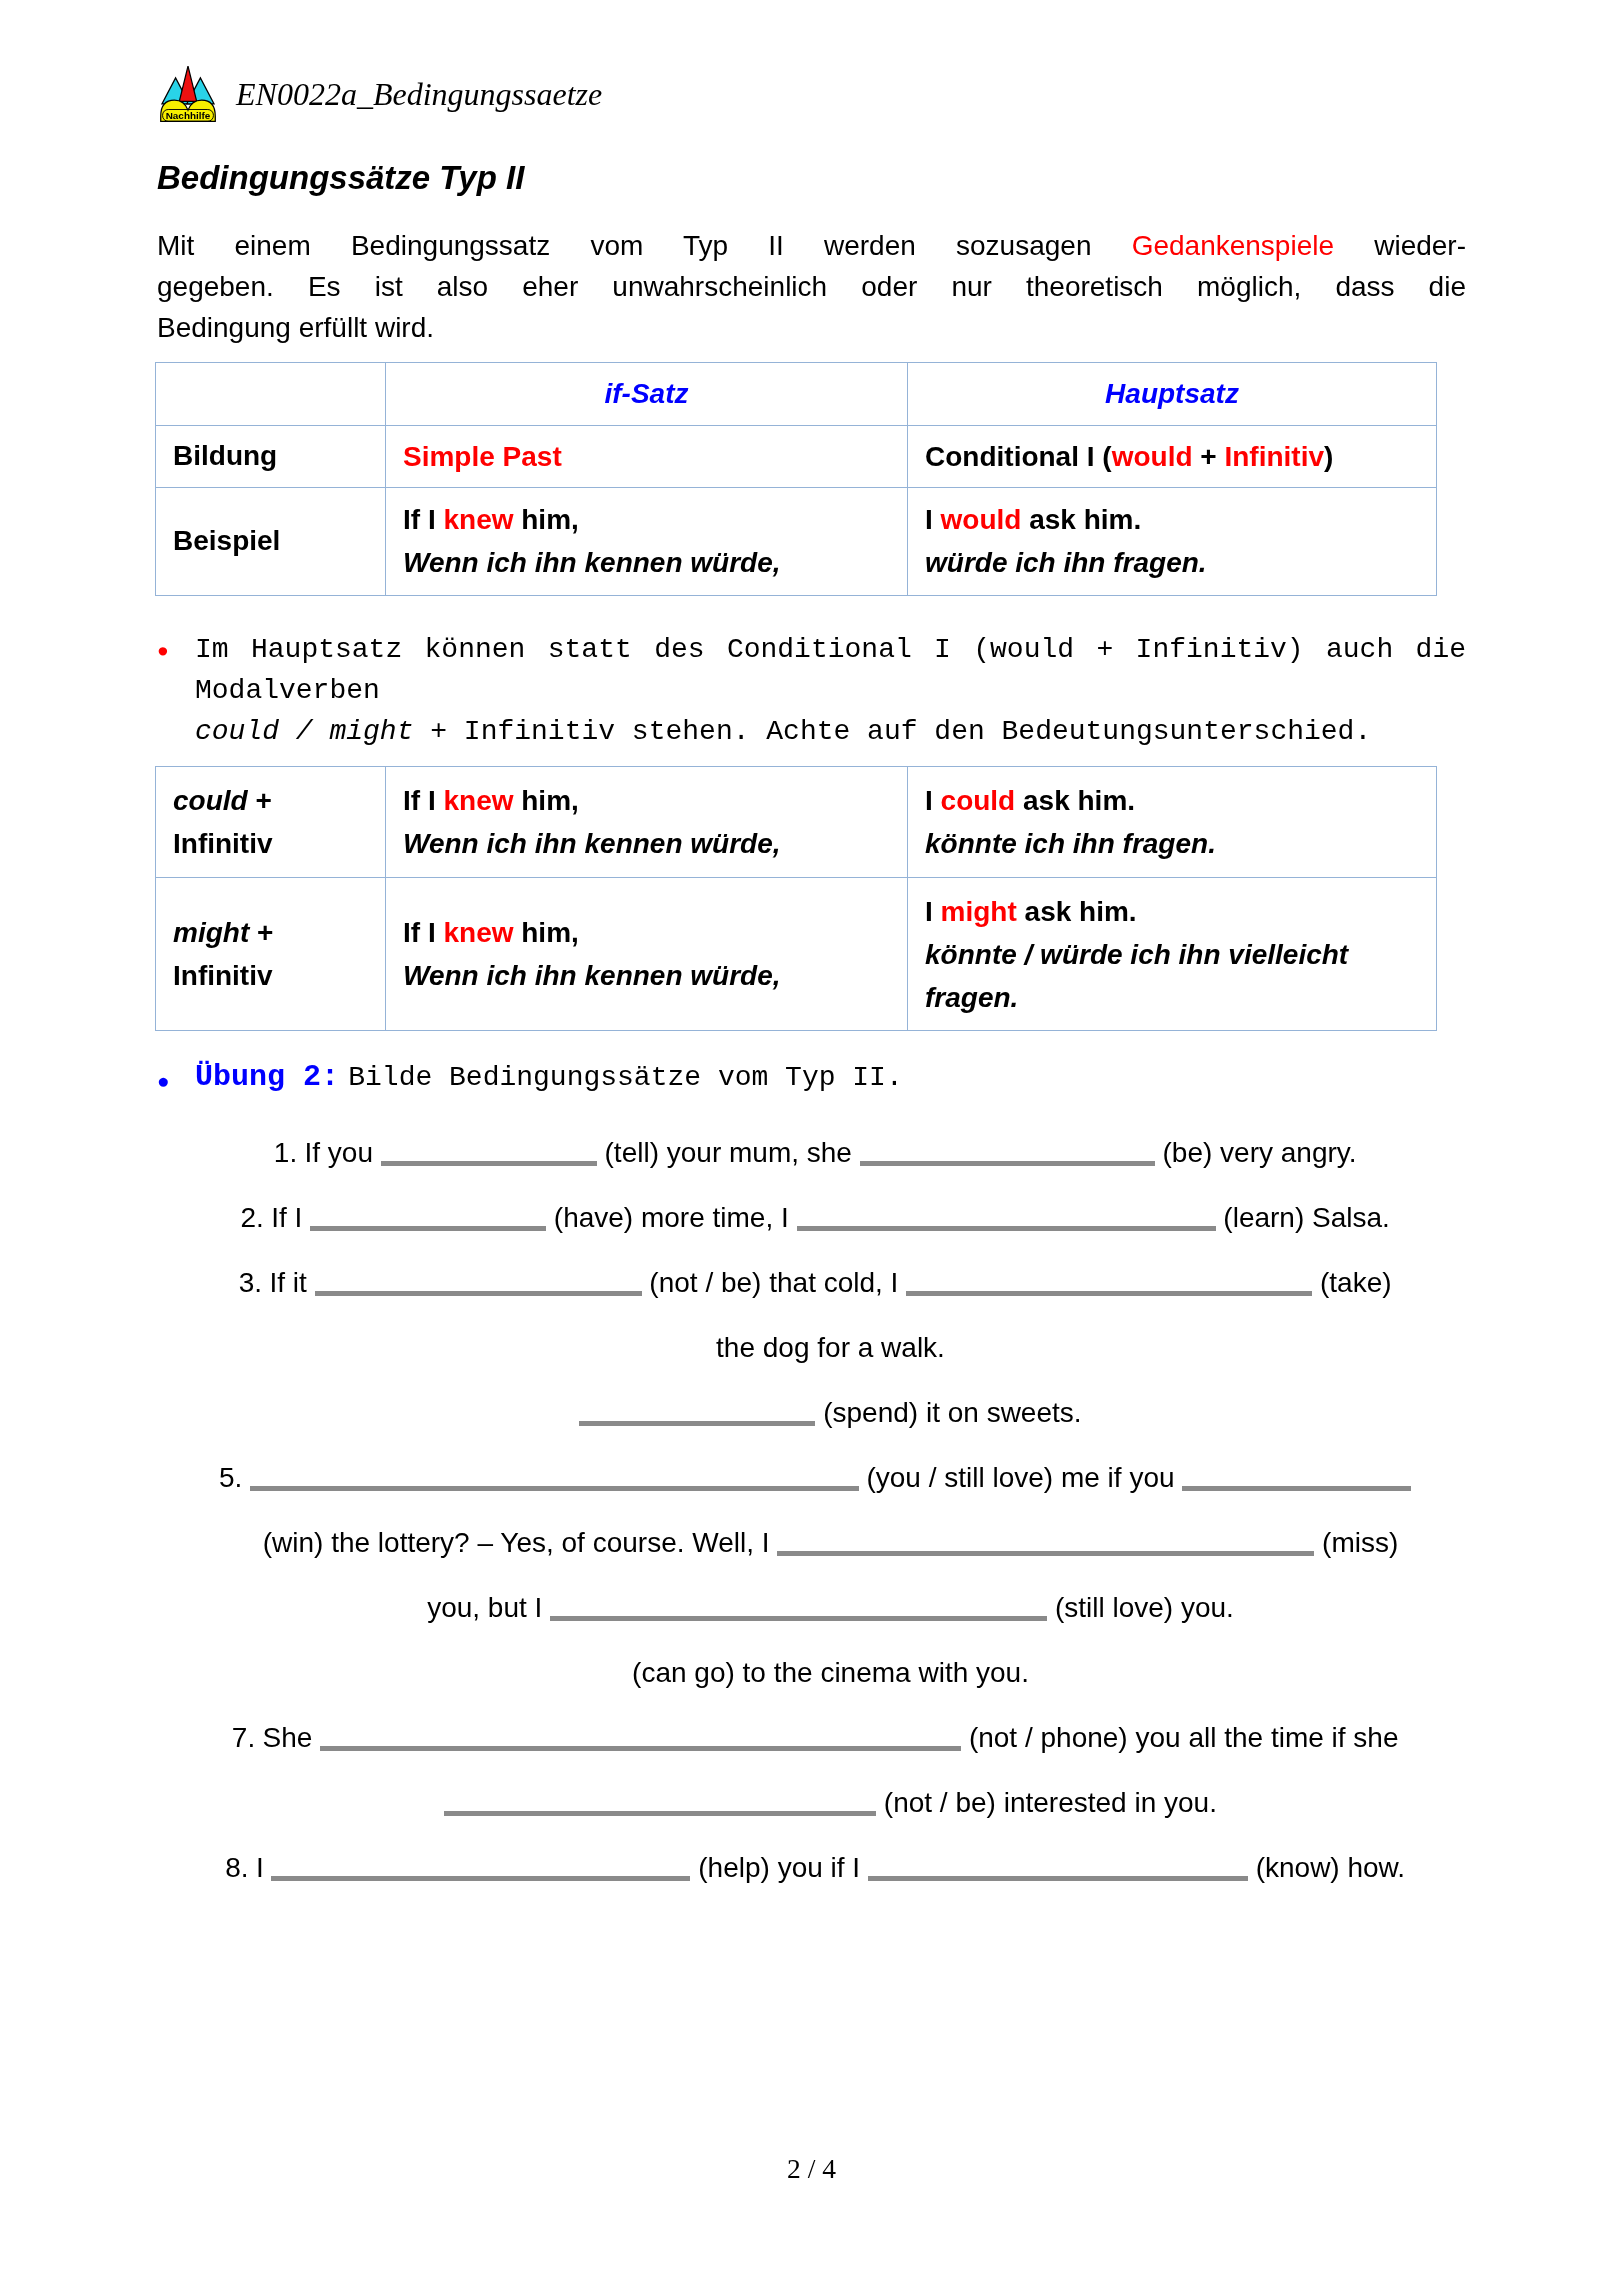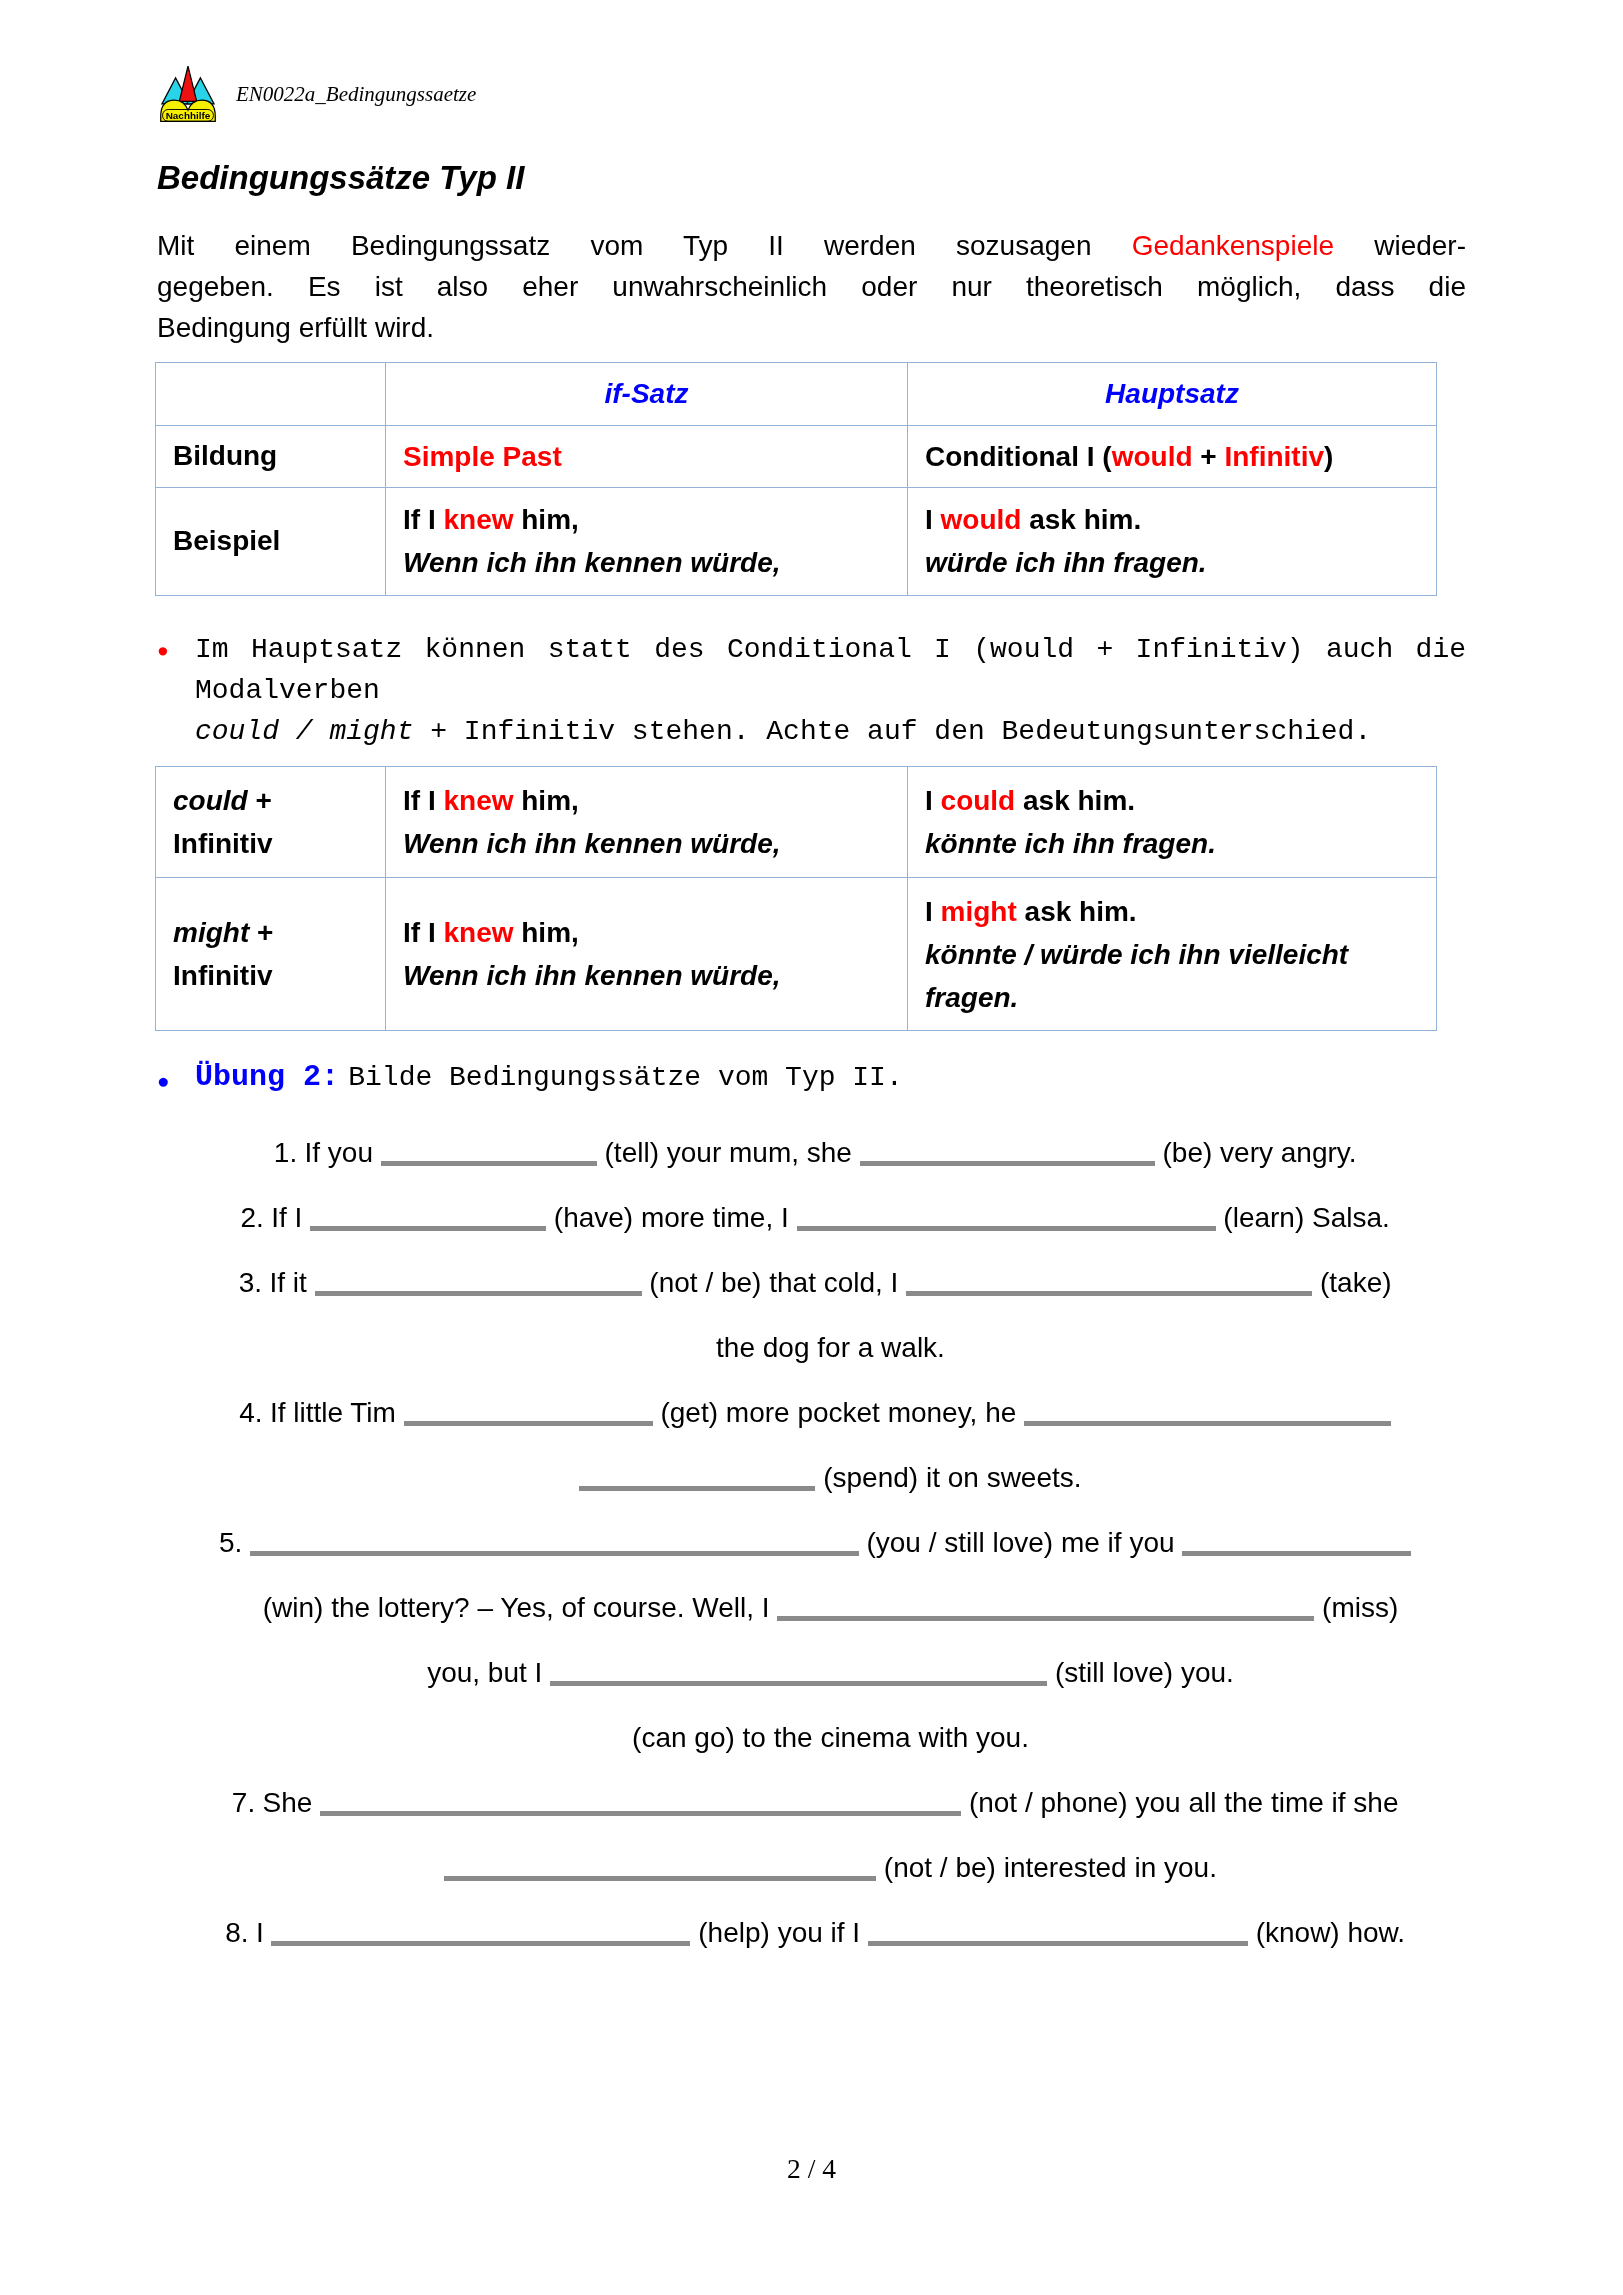--- a/index.html
+++ b/index.html
@@ -2,21 +2,21 @@
 <html style="font-size:10.5px"><head>
 <meta charset="utf-8">
 <style>
   html,body{margin:0;padding:0;background:#ffffff;}
   .page{position:relative;width:1623px;height:2295px;background:#fff;overflow:hidden;
         font-family:"Liberation Sans",sans-serif;font-size:28px;color:#000;}
   
   .header{display:flex;align-items:center;gap:17px;padding:64px 157px 0 157px;}
   .logo{width:62px;height:60px;flex:none;}
   .logo svg{width:62px;height:60px;display:block;}
-  .filename{font-family:"Liberation Serif",serif;font-style:italic;font-size:21px;}
+  .filename{font-family:"Liberation Serif",serif;font-style:italic;font-size:32px;}
   
   .title{margin:35px 157px 0 157px;font-size:33px;font-weight:bold;font-style:italic;}
   
   .intro{margin:27.5px 157px 0 157px;}
   .line{line-height:41px;}
   .jline{text-align:justify;text-align-last:justify;}
   
   .gtable{border-collapse:collapse;margin:14.4px 0 0 155px;table-layout:fixed;font-weight:bold;}
   .gtable td{border:1.3px solid #95b3d7;padding:0 17px;vertical-align:middle;}
   .th-blue{color:#0000ff;font-style:italic;text-align:center;}
@@ -154,21 +154,20 @@
     <div>
       <span class="ex-heading-label">Übung 2:</span><span class="ex-heading-text">Bilde Bedingungssätze vom Typ II.</span>
     </div>
   </div>
 
   <div id="exercise-list">
       <div class="ex-line first"><span class="ex-num">1.</span><span>If you </span><span class="blank" style="width: 216px;"></span><span> (tell) your mum, she </span><span class="blank" style="width: 295px;"></span><span> (be) very angry.</span></div>
       <div class="ex-line first"><span class="ex-num">2.</span><span>If I </span><span class="blank" style="width: 236px;"></span><span> (have) more time, I </span><span class="blank" style="width: 419px;"></span><span> (learn) Salsa.</span></div>
       <div class="ex-line first"><span class="ex-num">3.</span><span>If it </span><span class="blank" style="width: 327px;"></span><span> (not / be) that cold, I </span><span class="blank" style="width: 406px;"></span><span> (take)</span></div>
       <div class="ex-line cont"><span>the dog for a walk.</span></div>
-      <div class="ex-line first"><span class="ex-num">4.</span><span>If little Tim </span><span class="blank" style="width: 249px;"></span><span> (get) more pocket money, he </span><span class="blank" style="width: 367px;"></span></div>
       <div class="ex-line cont"><span class="blank" style="width: 236px;"></span><span> (spend) it on sweets.</span></div>
       <div class="ex-line first"><span class="ex-num">5.</span><span class="blank" style="width: 609px;"></span><span> (you / still love) me if you </span><span class="blank" style="width: 229px;"></span></div>
       <div class="ex-line cont"><span>(win) the lottery? – Yes, of course. Well, I </span><span class="blank" style="width: 537px;"></span><span> (miss)</span></div>
       <div class="ex-line cont"><span>you, but I </span><span class="blank" style="width: 497px;"></span><span> (still love) you.</span></div>
       <div class="ex-line cont"><span>(can go) to the cinema with you.</span></div>
       <div class="ex-line first"><span class="ex-num">7.</span><span>She </span><span class="blank" style="width: 641px;"></span><span> (not / phone) you all the time if she</span></div>
       <div class="ex-line cont"><span class="blank" style="width: 432px;"></span><span> (not / be) interested in you.</span></div>
       <div class="ex-line first"><span class="ex-num">8.</span><span>I </span><span class="blank" style="width: 419px;"></span><span> (help) you if I </span><span class="blank" style="width: 380px;"></span><span> (know) how.</span></div>
     </div>
 

